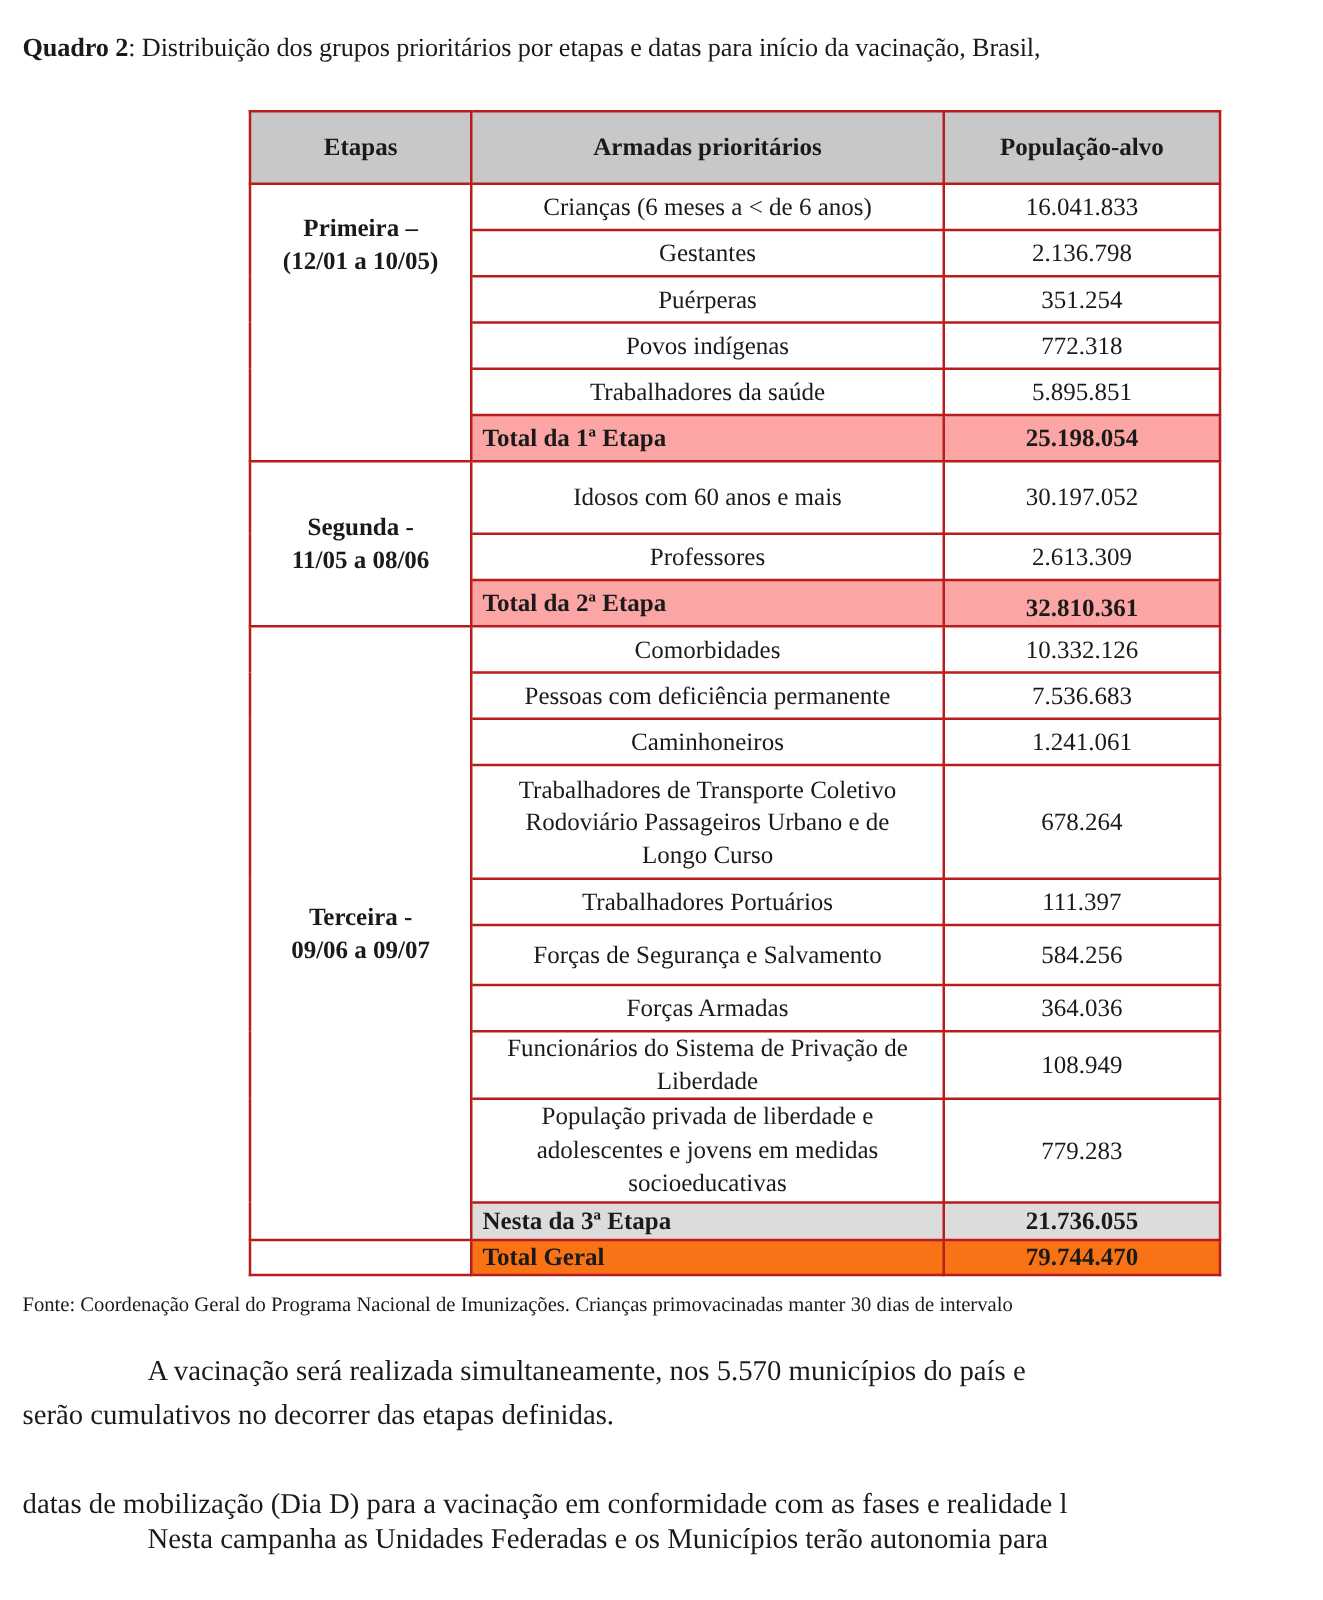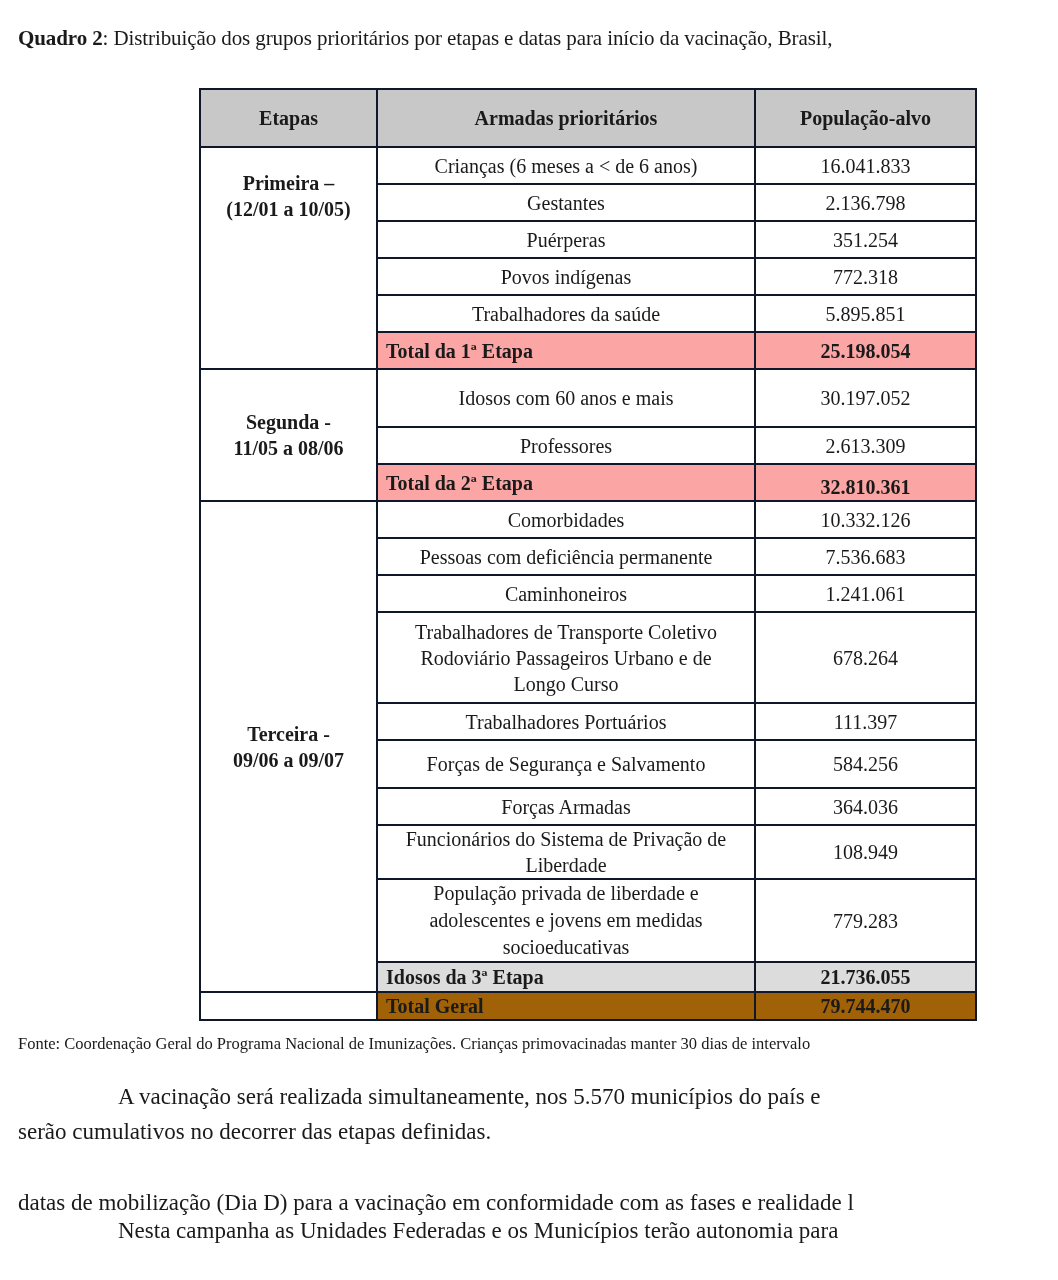--- a/index.html
+++ b/index.html
@@ -10,32 +10,32 @@
   .caption {
     position: absolute; left: 18px; top: 26px; font-size: 21px; white-space: nowrap;
     letter-spacing: -0.1px;
   }
   .caption b { font-weight: bold; }
   table.q {
     position: absolute; left: 199px; top: 88px; width: 776px;
     border-collapse: collapse; font-size: 20px; table-layout: fixed;
   }
   table.q td, table.q th {
-    border: 2px solid #0f172a; text-align: center; vertical-align: middle;
+    border: 2px solid #b91c1c; text-align: center; vertical-align: middle;
     padding: 0 6px; line-height: 26px;
   }
   table.q col.c1 { width: 177px; }
   table.q col.c2 { width: 378px; }
   table.q col.c3 { width: 221px; }
   table.q th { background: #c8c8c8; font-weight: bold; height: 56px; }
   .stage { font-weight: bold; line-height: 26px; }
   .total td { background: #fca5a5; font-weight: bold; }
   .total td.lbl { text-align: left; padding-left: 8px; }
   .total3 td { background: #dcdcdc; }
-  .grand td { background: #a16207; font-weight: bold; }
+  .grand td { background: #f97316; font-weight: bold; }
   .grand td.lbl { text-align: left; padding-left: 8px; }
   .footnote {
     position: absolute; left: 18px; top: 1034px; font-size: 16.5px; white-space: nowrap;
   }
   .para {
     position: absolute; left: 18px; font-size: 23px; white-space: nowrap;
   }
   .indent { padding-left: 100px; }
 </style>
 </head>
@@ -138,21 +138,21 @@
     </tr>
     <tr style="height:40px">
       <td style="padding:0 2px">Funcionários do Sistema de Privação de Liberdade</td>
       <td>108.949</td>
     </tr>
     <tr style="height:66px">
       <td style="padding:0 14px;line-height:27px">População privada de liberdade e adolescentes e jovens em medidas socioeducativas</td>
       <td>779.283</td>
     </tr>
     <tr class="total total3" style="height:30px">
-      <td class="lbl">Idosos da 3ª Etapa</td>
+      <td class="lbl">Nesta da 3ª Etapa</td>
       <td>21.736.055</td>
     </tr>
     <tr class="grand" style="height:28px">
       <td style="background:#fff;border-top:none"></td>
       <td class="lbl">Total Geral</td>
       <td>79.744.470</td>
     </tr>
   </tbody>
 </table>
 

